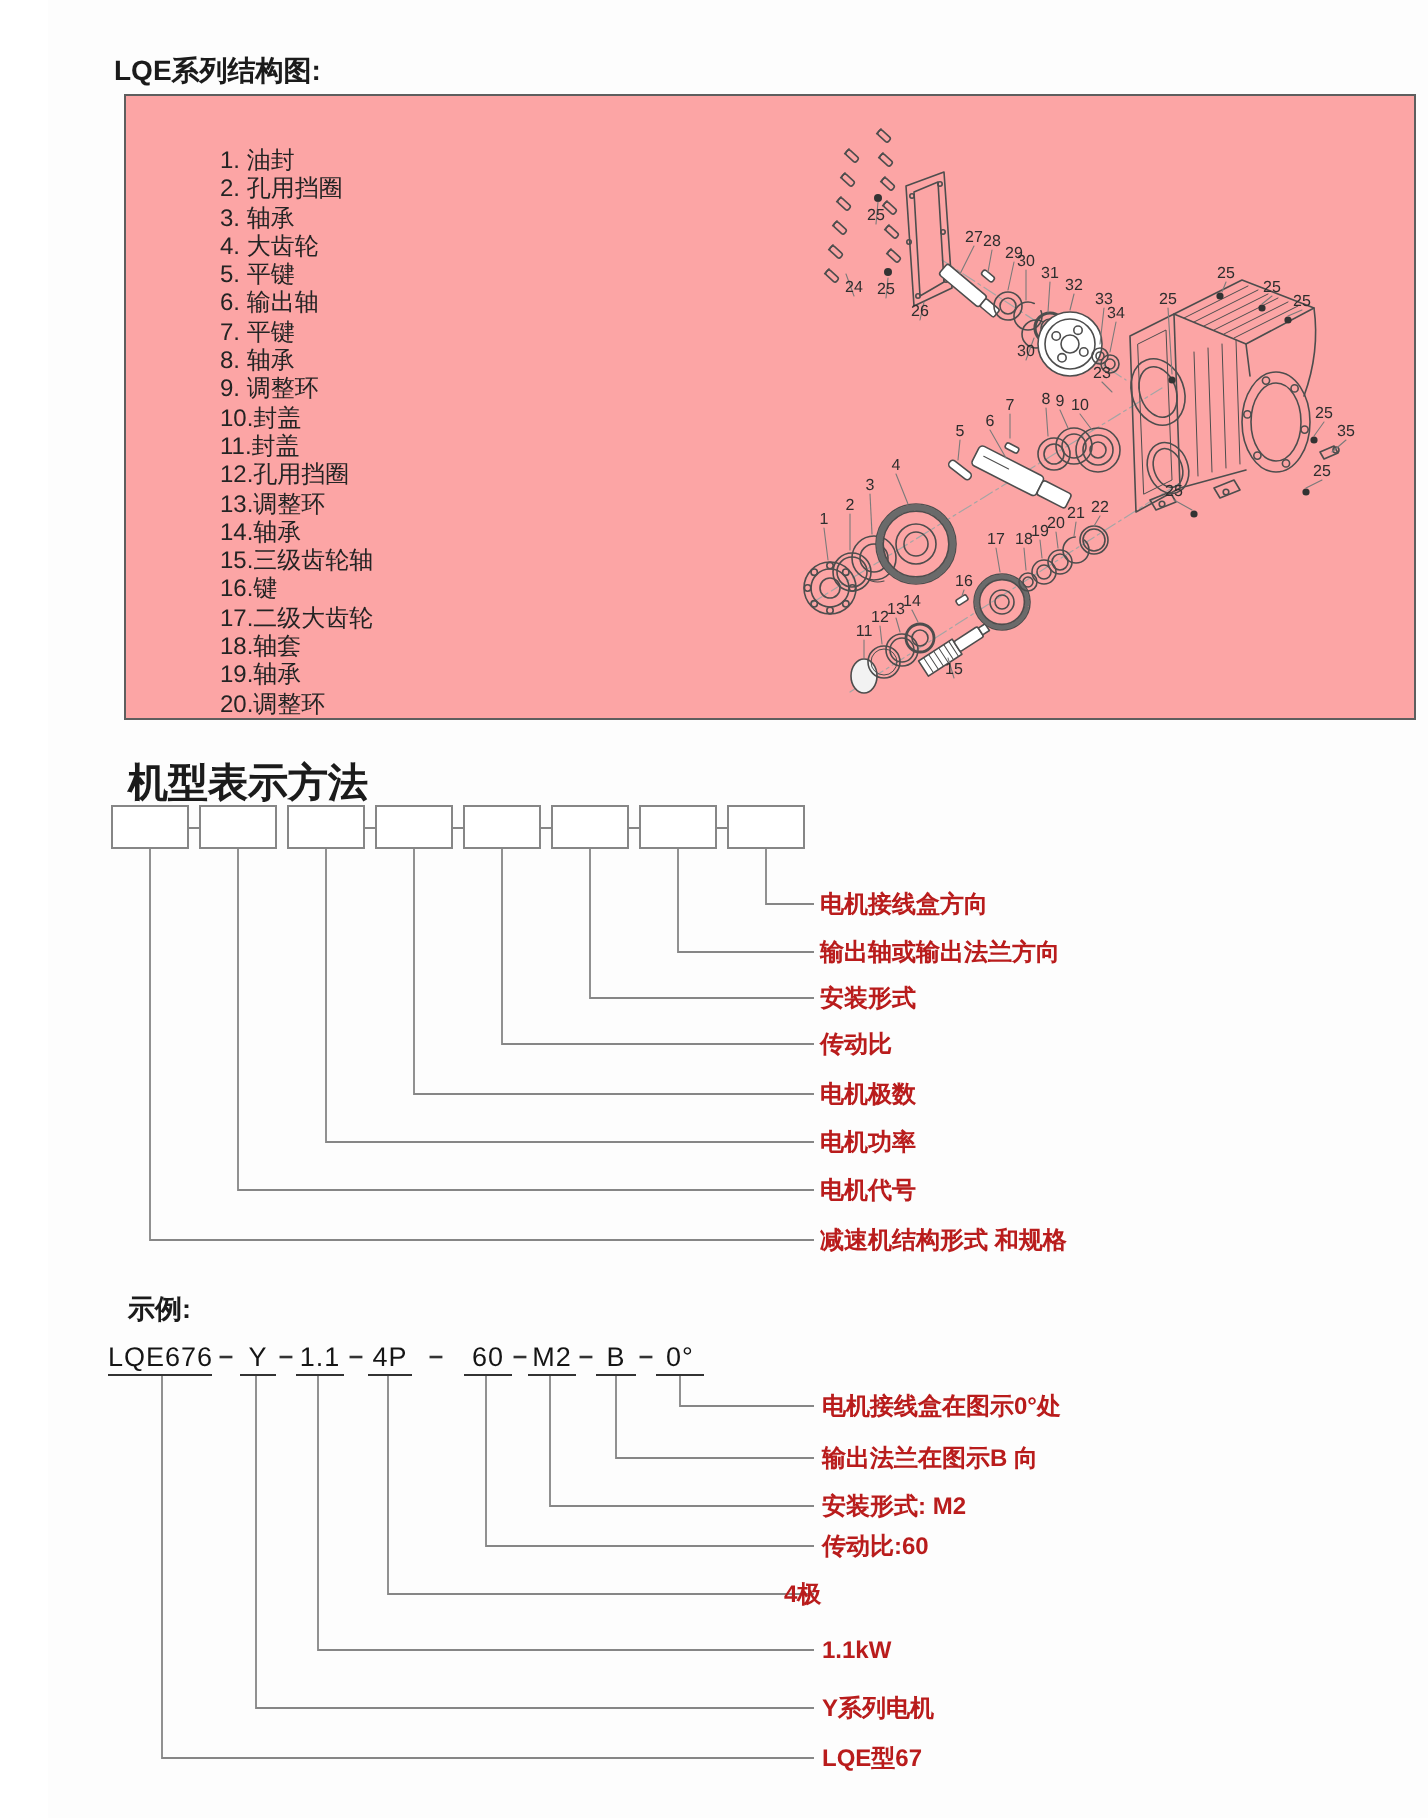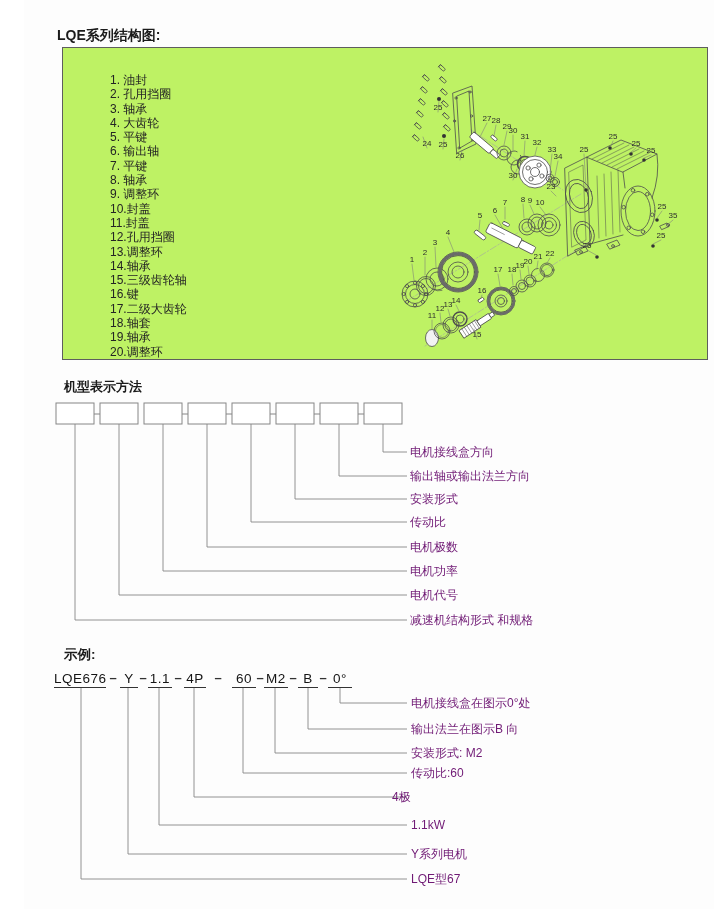--- a/index.html
+++ b/index.html
@@ -1,29 +1,29 @@
 <!DOCTYPE html>
 <html><head>
 <meta charset="utf-8">
 <style>
   html,body{margin:0;padding:0;background:#ffffff;}
   .page{position:relative;width:714px;height:909px;background:#fdfdfd;
         font-family:"Liberation Sans","DejaVu Sans",sans-serif;color:#1b1b1b;overflow:hidden;margin-left:24px;}
   .sec-title{position:absolute;font-weight:bold;white-space:nowrap;}
   #title-structure{left:33px;top:27px;font-size:14px;}
-  #title-designation{left:40px;top:378px;font-size:13px;font-family:Liberation Serif, serif;}
+  #title-designation{left:40px;top:378px;font-size:20px;font-family:Liberation Serif, serif;}
   #title-example{left:40px;top:646px;font-size:13.5px;}
-  .dbox{position:absolute;left:38px;top:47px;width:644px;height:311px;border:1px solid #5e5e5e;background:#bef264;}
+  .dbox{position:absolute;left:38px;top:47px;width:644px;height:311px;border:1px solid #5e5e5e;background:#fca5a5;}
   .plist{position:absolute;margin:0;padding:0;list-style:none;font-size:12px;line-height:14.3px;color:#242424;white-space:nowrap;}
   #parts-col1{left:47px;top:25px;}
   #parts-col2{left:155px;top:25px;}
   .drawsvg{position:absolute;left:0;top:0;width:642px;height:309px;}
   .diagsvg{position:absolute;left:30px;top:400px;width:360px;height:232px;}
   .exsvg{position:absolute;left:30px;top:688px;width:360px;height:200px;}
-  .lbl{position:absolute;left:386px;height:14px;line-height:14px;font-size:12px;font-weight:400;color:#701a75;white-space:nowrap;}
+  .lbl{position:absolute;left:386px;height:14px;line-height:14px;font-size:12px;font-weight:700;color:#b91c1c;white-space:nowrap;}
   .codeseg{position:absolute;top:671px;height:16px;line-height:16px;font-size:13.5px;font-weight:normal;
            text-align:center;border-bottom:1.6px solid #333;letter-spacing:0.5px;color:#151515;}
   .codedash{position:absolute;top:670px;height:16px;line-height:16px;font-size:13px;font-weight:bold;text-align:center;color:#333;}
   .page-edge{position:absolute;left:702px;top:0;width:1px;height:909px;background:#c9c9c9;}
   svg{overflow:visible;}
 </style>
 </head>
 <body>
 
 <div class="page">

